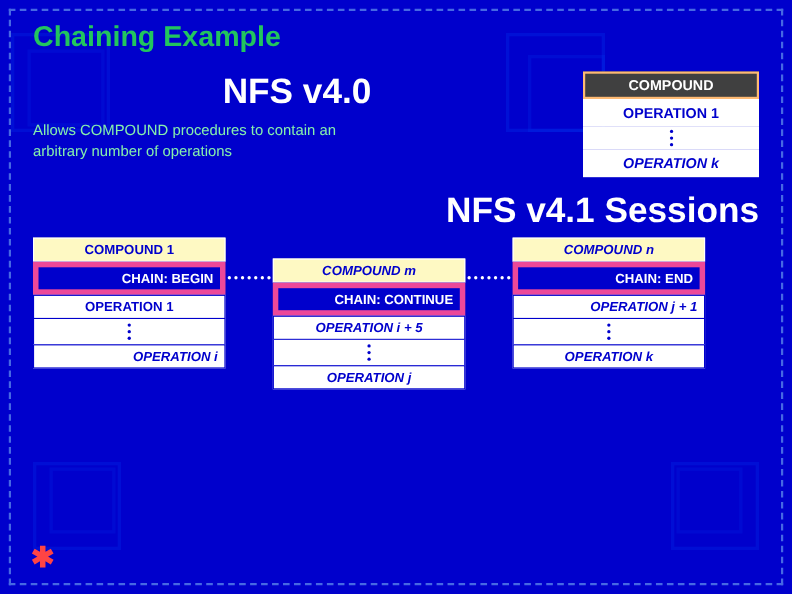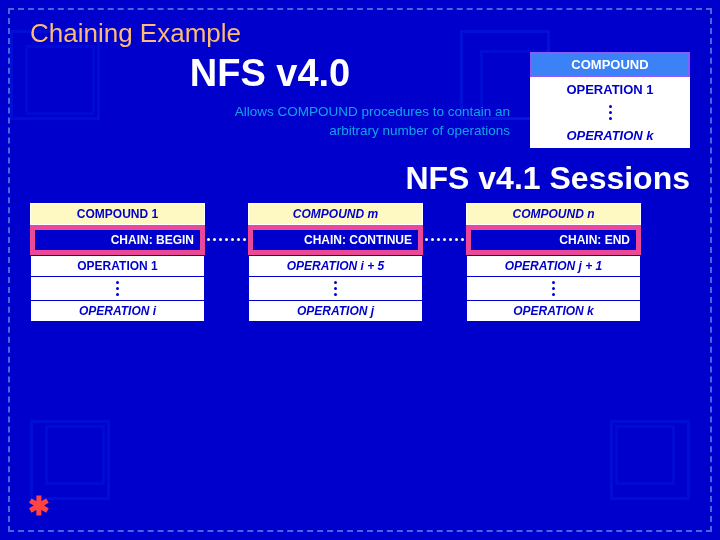--- a/index.html
+++ b/index.html
@@ -29,61 +29,60 @@
 
     .main-container {
       position: relative;
       z-index: 1;
       width: 720px;
       height: 540px;
       padding: 18px 30px;
     }
 
     .page-title {
-      color: #fdba74;
+      color: #22c55e;
       font-size: 26px;
-      font-weight: normal;
-      margin-bottom: 3px;
+      font-weight: bold;
+      margin-bottom: 16px;
     }
 
     .content-area {
       display: flex;
       gap: 20px;
       margin-bottom: 12px;
     }
 
     .left-content {
       flex: 1;
     }
 
     .nfs-title {
       color: white;
-      font-size: 38px;
+      font-size: 32px;
       font-weight: bold;
       text-align: center;
       margin-bottom: 8px;
     }
 
     .description {
-      color: #0ea5e9;
+      color: #86efac;
       font-size: 13.5px;
       line-height: 1.4;
-      text-align: right;
     }
 
     .right-box {
       display: flex;
       flex-direction: column;
       align-items: stretch;
       min-width: 160px;
     }
 
     .compound-box {
-      background: #3b82f6;
-      border: 2px solid #8b5cf6;
+      background: #404040;
+      border: 2px solid #fdba74;
       color: white;
       font-weight: bold;
       font-size: 13px;
       text-align: center;
       padding: 3px 10px;
     }
 
     .operation-box {
       background: white;
       border: 2px solid white;
@@ -287,37 +286,37 @@
 
     <div class="chain-block">
       <div class="chain-header">COMPOUND 1</div>
       <div class="chain-row-blue">CHAIN: BEGIN</div>
       <div class="chain-row-white">OPERATION 1</div>
       <div class="chain-dots">
         <div class="chain-dot"></div>
         <div class="chain-dot"></div>
         <div class="chain-dot"></div>
       </div>
-      <div class="chain-row-white italic" style="font-style:italic;">OPERATION i</div>
+      <div class="chain-row-white italic" style="font-style:italic;text-align:right;">OPERATION i</div>
     </div>
 
     <div class="connector">
       <div class="dotted-line">
         <div class="connector-dot"></div>
         <div class="connector-dot"></div>
         <div class="connector-dot"></div>
         <div class="connector-dot"></div>
         <div class="connector-dot"></div>
         <div class="connector-dot"></div>
         <div class="connector-dot"></div>
       </div>
     </div>
 
     <div class="chain-block">
-      <div class="chain-header italic" style="font-style:italic;">COMPOUND m</div>
+      <div class="chain-header italic" style="font-style:italic;margin-top:19px;">COMPOUND m</div>
       <div class="chain-row-blue">CHAIN: CONTINUE</div>
       <div class="chain-row-white" style="font-style:italic;">OPERATION i + 5</div>
       <div class="chain-dots">
         <div class="chain-dot"></div>
         <div class="chain-dot"></div>
         <div class="chain-dot"></div>
       </div>
       <div class="chain-row-white italic" style="font-style:italic;">OPERATION j</div>
     </div>
 
@@ -329,21 +328,21 @@
         <div class="connector-dot"></div>
         <div class="connector-dot"></div>
         <div class="connector-dot"></div>
         <div class="connector-dot"></div>
       </div>
     </div>
 
     <div class="chain-block">
       <div class="chain-header italic" style="font-style:italic;">COMPOUND n</div>
       <div class="chain-row-blue">CHAIN: END</div>
-      <div class="chain-row-white" style="font-style:italic;">OPERATION j + 1</div>
+      <div class="chain-row-white" style="font-style:italic;text-align:right;">OPERATION j + 1</div>
       <div class="chain-dots">
         <div class="chain-dot"></div>
         <div class="chain-dot"></div>
         <div class="chain-dot"></div>
       </div>
       <div class="chain-row-white italic" style="font-style:italic;">OPERATION k</div>
     </div>
 
   </div>
 

